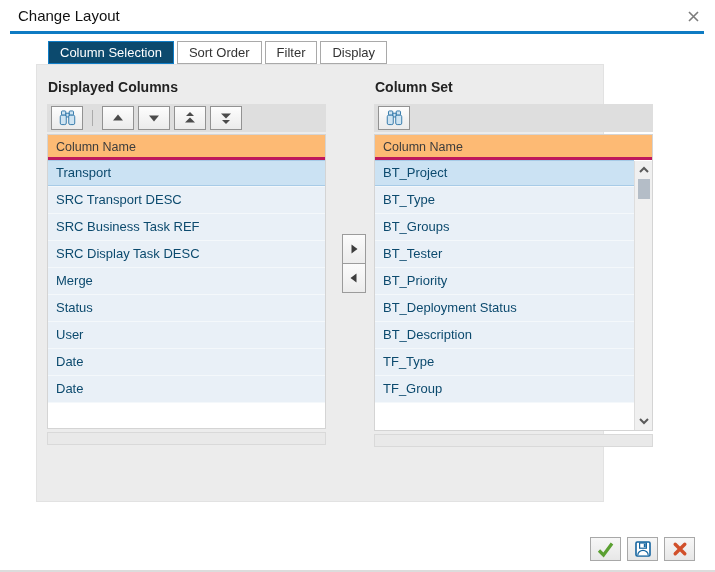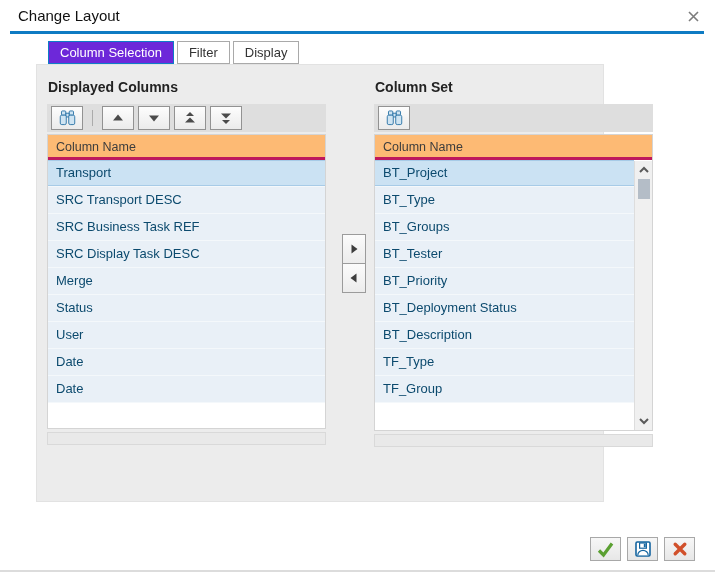--- a/index.html
+++ b/index.html
@@ -11,21 +11,21 @@
   }
   
   .dlg-title { position:absolute; left:18px; top:7px; font-size:15px; font-weight:normal; color:#111; }
   .dlg-close { position:absolute; right:12px; top:6px; width:20px; height:20px; display:flex;
                align-items:center; justify-content:center; cursor:default; }
   .dlg-rule  { position:absolute; left:10px; top:31px; width:694px; height:3px; background:#0e7bc3; }
   
   .tabs { position:absolute; left:48px; top:41px; display:flex; }
   .tab { height:23px; line-height:21px; padding:0 11px; margin-right:3px; font-size:13px;
          background:#fff; border:1px solid #a9a9a9; color:#333; white-space:nowrap; }
-  .tab.active { background:#6d28d9; border-color:#0f7dc7; color:#fff; }
+  .tab.active { background:#0c4a6e; border-color:#0f7dc7; color:#fff; }
   
   .panel-area { position:absolute; left:36px; top:64px; width:568px; height:438px;
                 background:#ececec; border:1px solid #e2e2e2; }
   .col-panel { position:absolute; top:12px; width:279px; }
   .col-panel.left  { left:10px; }
   .col-panel.right { left:337px; }
   .panel-title { font-size:14px; font-weight:bold; color:#222; margin:2px 0 9px 1px; }
   .toolbar { height:28px; background:#dedede; display:flex; align-items:center; padding:0 2px; }
   .tbtn { width:32px; height:24px; margin:0 2px; border:1px solid #929292;
           background:linear-gradient(#fdfdfd,#ebebeb); display:flex; align-items:center;
@@ -67,20 +67,21 @@
 <div class="dlg-title">Change Layout</div>
 <div class="dlg-close">
   <svg width="13" height="13" viewBox="0 0 13 13">
       <path d="M2 2 L11 11 M11 2 L2 11" stroke="#7c7c7c" stroke-width="1.6" fill="none"></path>
     </svg>
 </div>
 <div class="dlg-rule"></div>
 
 <div class="tabs">
   <div class="tab active">Column Selection</div>
+  <div class="tab">Sort Order</div>
   <div class="tab">Filter</div>
   <div class="tab">Display</div>
 </div>
 
 <div class="panel-area">
 
   <div class="col-panel left">
     <div class="panel-title">Displayed Columns</div>
     <div class="toolbar">
       <button class="tbtn">

